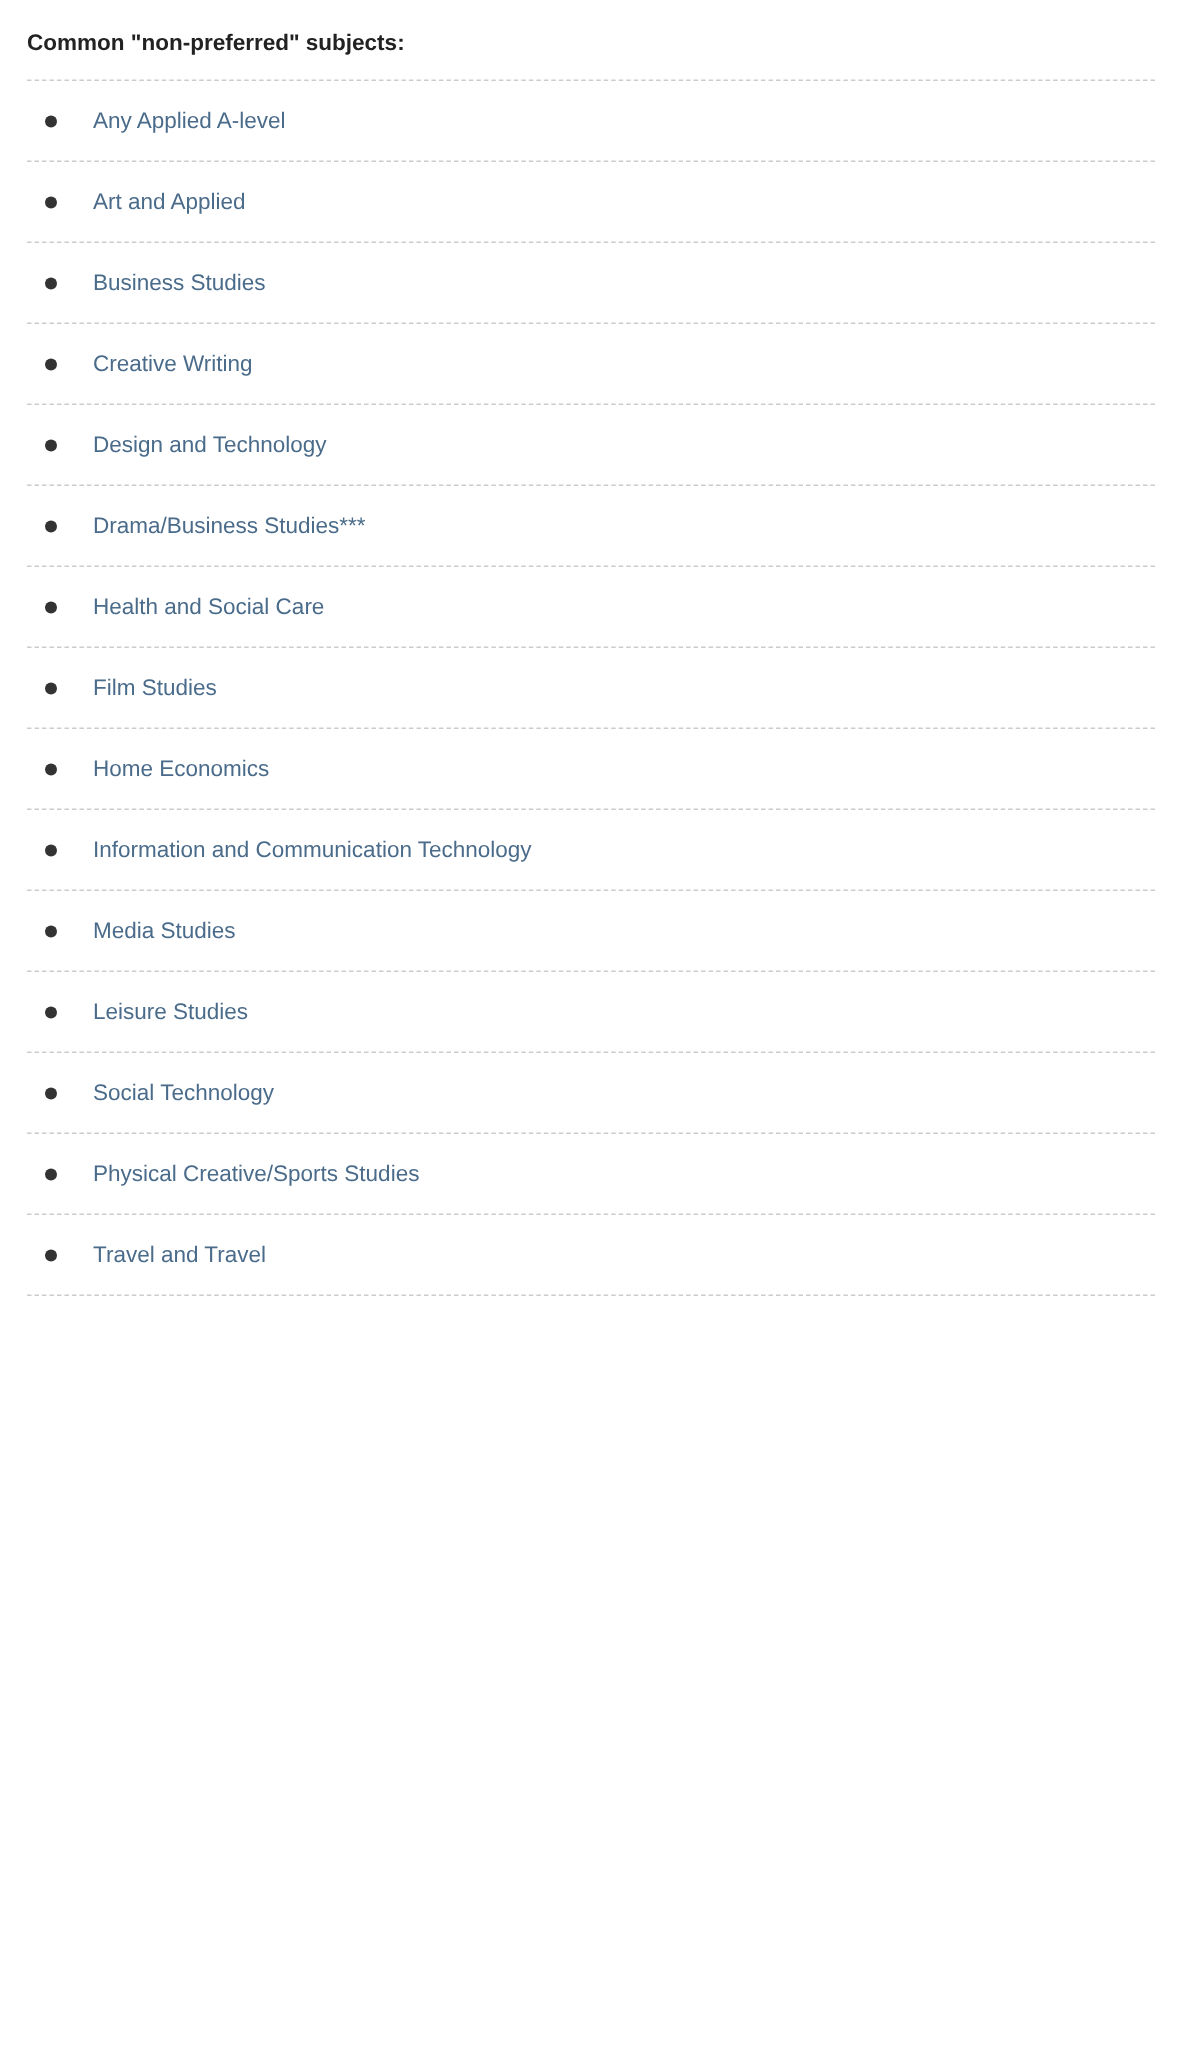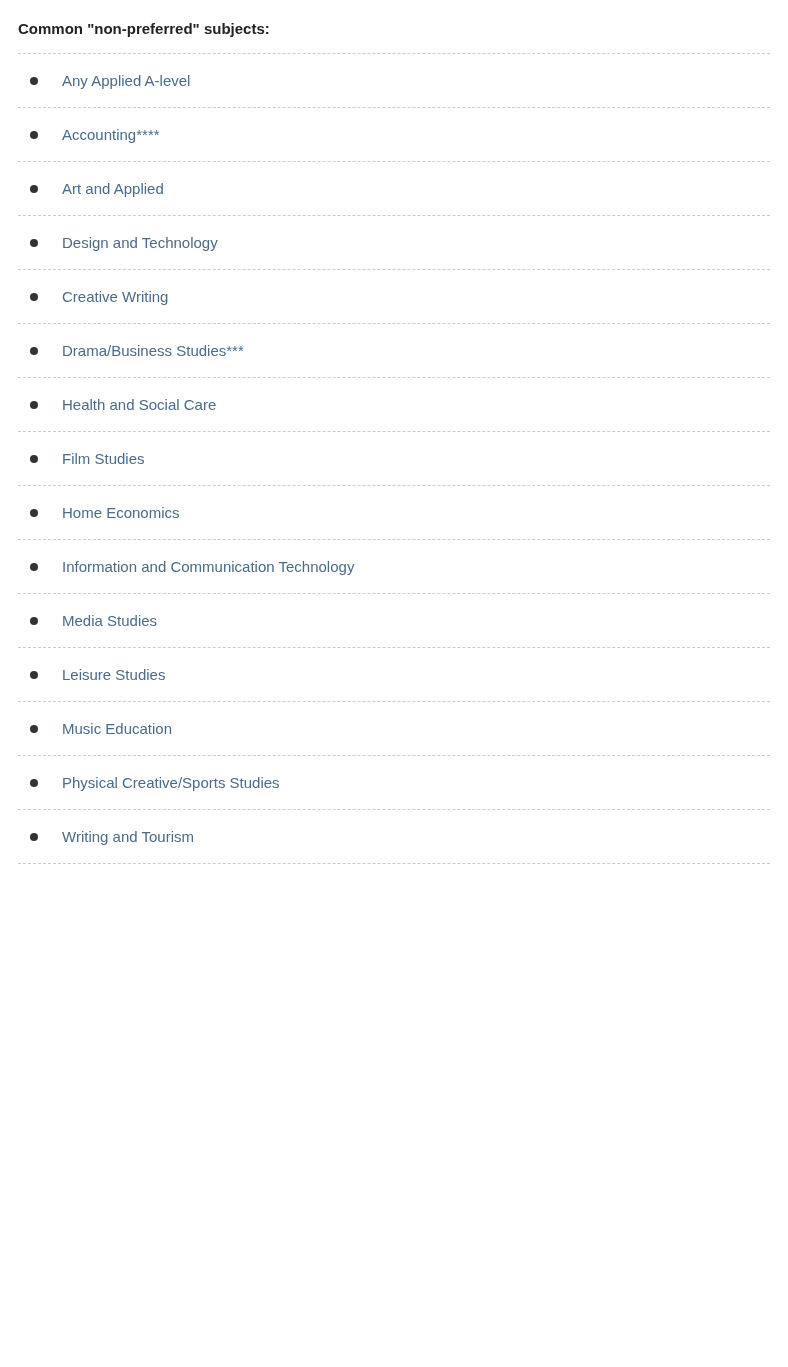--- a/index.html
+++ b/index.html
@@ -59,33 +59,33 @@
 
 <h2 class="section-heading">Common "non-preferred" subjects:</h2>
 
 <ul class="subject-list">
 <li>
       <span class="bullet"></span>
       <span class="subject-text">Any Applied A-level</span>
     </li>
     <li>
       <span class="bullet"></span>
-      <span class="subject-text">Accounting****</span>
-    </li>
-    <li>
-      <span class="bullet"></span>
       <span class="subject-text">Art and Applied</span>
     </li>
     <li>
       <span class="bullet"></span>
-      <span class="subject-text">Design and Technology</span>
+      <span class="subject-text">Business Studies</span>
     </li>
     <li>
       <span class="bullet"></span>
       <span class="subject-text">Creative Writing</span>
+    </li>
+    <li>
+      <span class="bullet"></span>
+      <span class="subject-text">Design and Technology</span>
     </li>
     <li>
       <span class="bullet"></span>
       <span class="subject-text">Drama/Business Studies***</span>
     </li>
     <li>
       <span class="bullet"></span>
       <span class="subject-text">Health and Social Care</span>
     </li>
     <li>
@@ -103,23 +103,23 @@
     <li>
       <span class="bullet"></span>
       <span class="subject-text">Media Studies</span>
     </li>
     <li>
       <span class="bullet"></span>
       <span class="subject-text">Leisure Studies</span>
     </li>
     <li>
       <span class="bullet"></span>
-      <span class="subject-text">Music Education</span>
+      <span class="subject-text">Social Technology</span>
     </li>
     <li>
       <span class="bullet"></span>
       <span class="subject-text">Physical Creative/Sports Studies</span>
     </li>
     <li>
       <span class="bullet"></span>
-      <span class="subject-text">Writing and Tourism</span>
+      <span class="subject-text">Travel and Travel</span>
     </li>
   </ul>
 
 </body></html>

